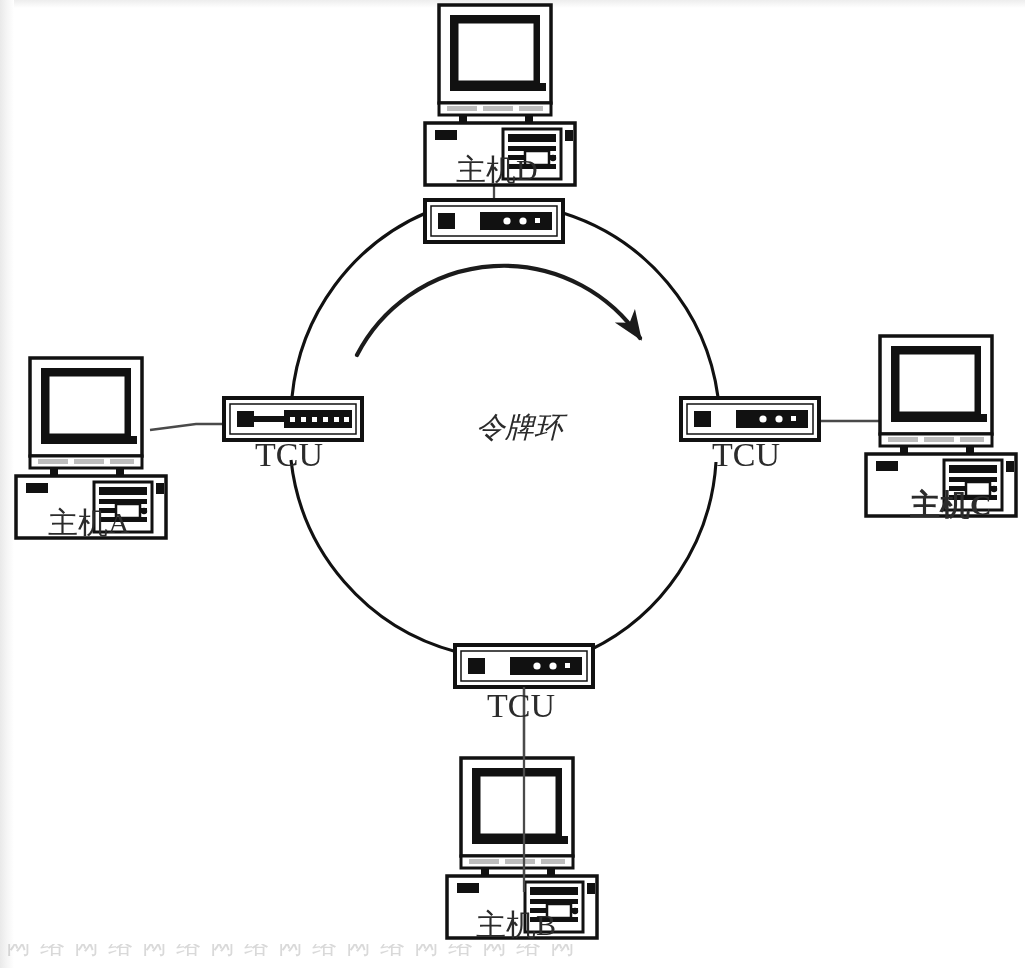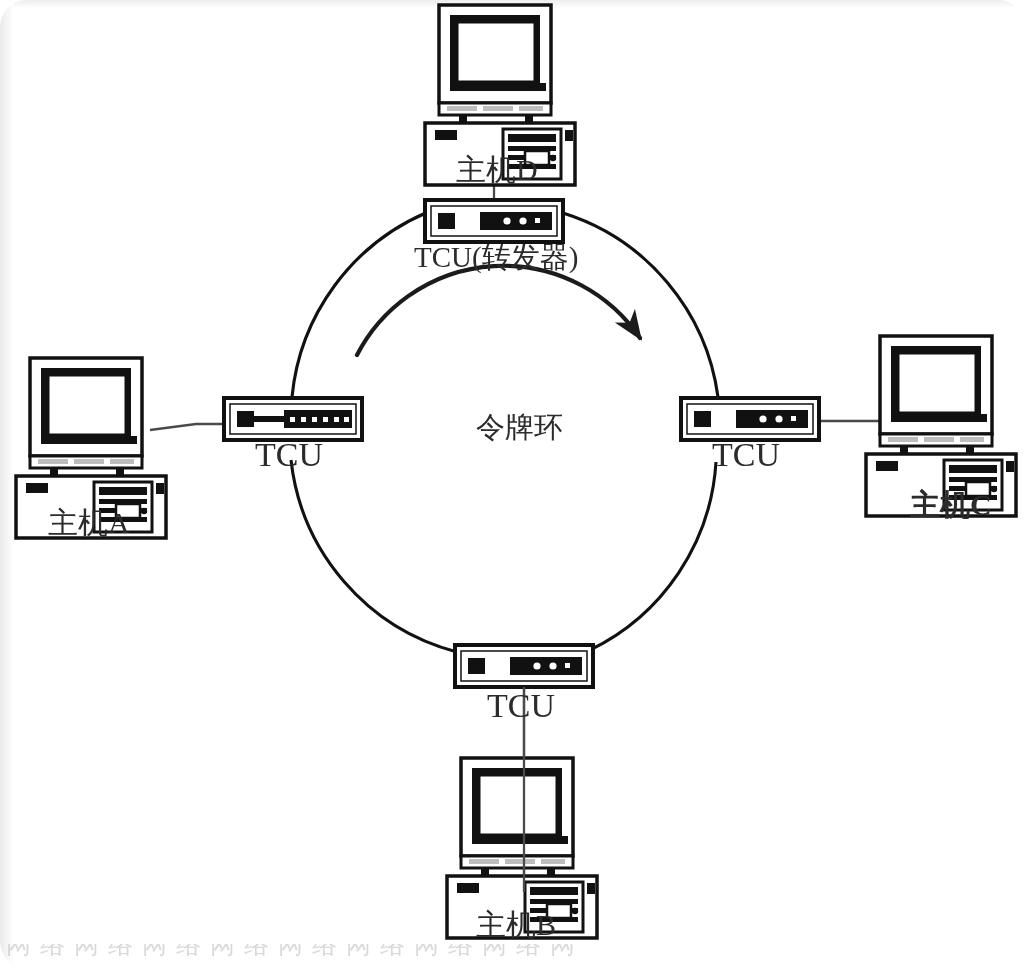--- a/index.html
+++ b/index.html
@@ -9,21 +9,20 @@
   }
   body {
     font-family: "Liberation Serif", "DejaVu Serif", serif;
   }
   #page {
     position: relative;
     width: 1025px;
     height: 968px;
     background: #ffffff;
     overflow: hidden;
-    border-radius: 27px;
   }
   
   #scan-edge-left {
     position: absolute;
     left: 0; top: 0;
     width: 14px; height: 968px;
     background: linear-gradient(to right, #e9e9e9 0%, #f4f4f4 45%, #ffffff 100%);
     pointer-events: none;
   }
   #scan-edge-top {
@@ -39,21 +38,21 @@
   }
   .node-label {
     position: absolute;
     color: #2b2b2b;
     white-space: nowrap;
     line-height: 1;
     font-family: "Liberation Serif", "DejaVu Serif", serif;
   }
   .label-host { font-size: 30px; }
   .label-tcu  { font-size: 34px; }
-  .label-ring { font-size: 29px; }
+  .label-ring { font-size: 29px; font-style: italic; }
   .label-tcu-rep { font-size: 29px; }
 
   #bottom-bleed {
     position: absolute;
     left: 0;
     top: 944px;
     width: 1025px;
     height: 24px;
     overflow: hidden;
     opacity: 0.22;
@@ -190,21 +189,20 @@
     <g>
       <use href="#tcu-glyph" x="455" y="645"></use>
       <use href="#pc-glyph" x="447" y="758"></use>
 
       <line x1="524" y1="687" x2="524" y2="892" stroke="#4a4a4a" stroke-width="2.3"></line>
     </g>
 
   </svg>
 
   <div class="node-label label-host" style="left:456px; top:155px;">主机D</div>
-  <div class="node-label label-tcu-rep" style="left:414px; top:243px;">TCU(转发器)</div>
 
   <div class="node-label label-host" style="left:48px; top:508px;">主机A</div>
   <div class="node-label label-tcu" style="left:255px; top:438px;">TCU</div>
 
   <div class="node-label label-host" style="left:910px; top:490px;font-weight:bold;">主机C</div>
   <div class="node-label label-tcu" style="left:712px; top:438px;">TCU</div>
 
   <div class="node-label label-host" style="left:476px; top:910px;">主机B</div>
   <div class="node-label label-tcu" style="left:487px; top:689px;">TCU</div>
 

